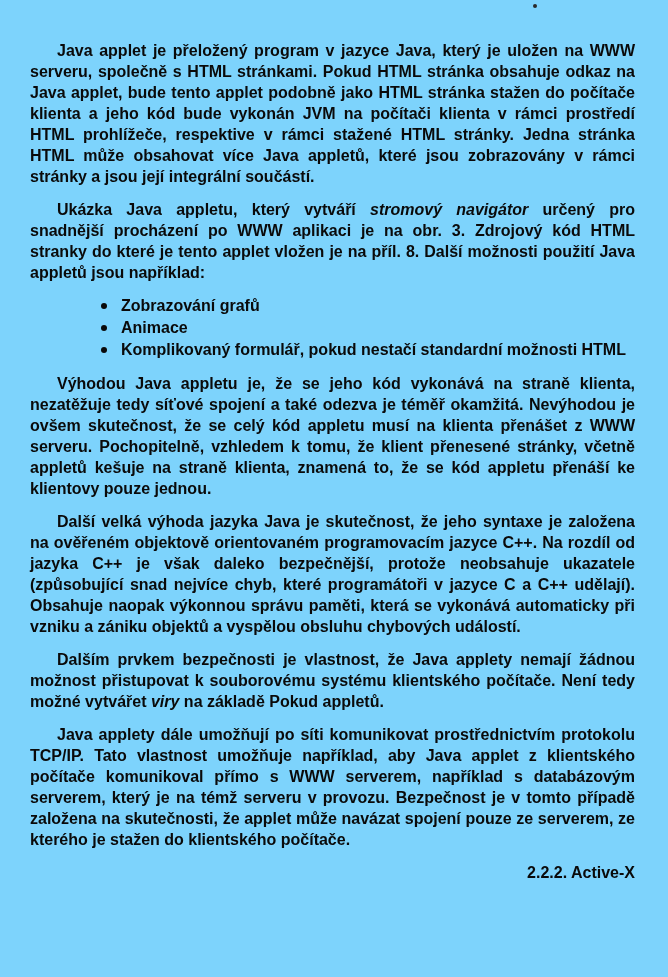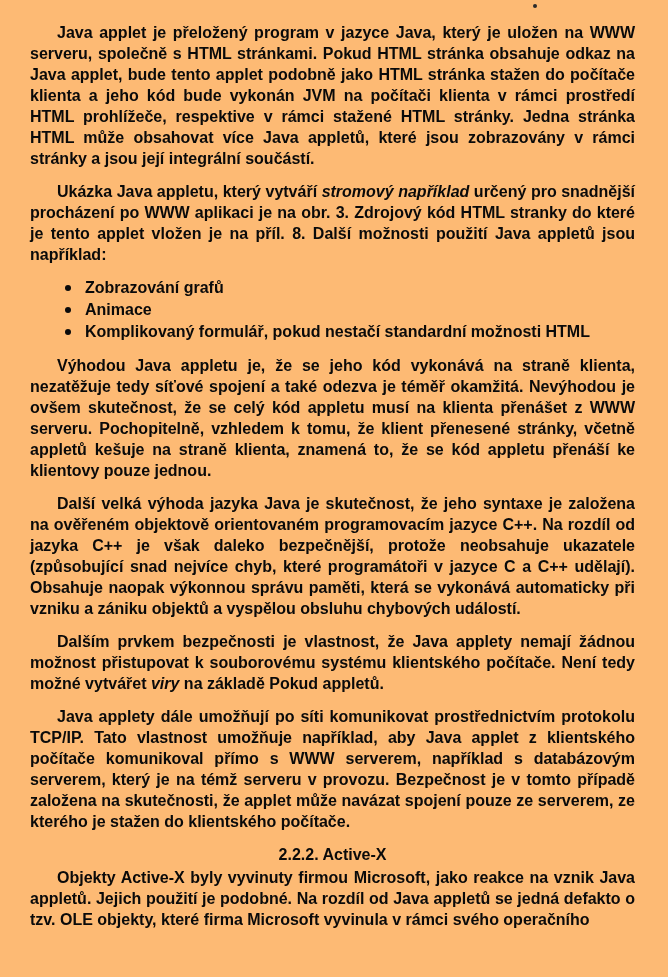--- a/index.html
+++ b/index.html
@@ -2,22 +2,22 @@
 <html><head>
 <meta charset="utf-8">
 <style>
   * { box-sizing: border-box; }
   html, body { margin: 0; padding: 0; background: #fff; }
   body { width: 668px; height: 977px; overflow: hidden; }
   .page {
     position: relative;
     width: 668px;
     height: 977px;
-    padding: 22px 33px 0 30px;
-    background: #fdba74;
+    padding: 40px 33px 0 30px;
+    background: #7dd3fc;
     color: #0a0a0a;
     font-family: "Liberation Sans", "DejaVu Sans", sans-serif;
     font-size: 16px;
     font-weight: 600;
     line-height: 21px;
     text-align: justify;
     overflow: hidden;
   }
   .para {
     margin: 0 0 12px 0;
@@ -25,35 +25,36 @@
   }
   .bullets {
     list-style: none;
     margin: 2px 0 12px 0;
     padding: 0 0 0 55px;
     text-align: left;
   }
   .bullets li {
     position: relative;
     line-height: 22px;
+    margin-left: 36px;
   }
   .dot {
     position: absolute;
     left: -20px;
     top: 8px;
     width: 6px;
     height: 6px;
     border-radius: 50%;
     background: #0a0a0a;
     display: inline-block;
   }
   .heading {
     margin: 0 0 2px 0;
     text-indent: 0;
-    text-align: center;
+    text-align: right;
   }
   .it { font-style: italic; }
   .artifact {
     position: absolute;
     left: 533px;
     top: 4px;
     width: 4px;
     height: 4px;
     border-radius: 50%;
     background: #2a2a2a;
@@ -63,21 +64,21 @@
 <body>
 
 <div class="page">
   <span class="artifact"></span>
 
   <p class="para">
     <span>Java applet je přeložený program v jazyce Java, který je uložen na WWW serveru, společně s HTML stránkami. Pokud HTML stránka obsahuje odkaz na Java applet, bude tento applet podobně jako HTML stránka stažen do počítače klienta a jeho kód bude vykonán JVM na počítači klienta v rámci prostředí HTML prohlížeče, respektive v rámci stažené HTML stránky. Jedna stránka HTML může obsahovat více Java appletů, které jsou zobrazovány v rámci stránky a jsou její integrální součástí.</span>
   </p>
 
   <p class="para">
-    <span>Ukázka Java appletu, který vytváří </span><span class="it">stromový například</span><span> určený pro snadnější procházení po WWW aplikaci je na obr. 3. Zdrojový kód HTML stranky do které je tento applet vložen je na příl. 8. Další možnosti použití Java appletů jsou například:</span>
+    <span>Ukázka Java appletu, který vytváří </span><span class="it">stromový navigátor</span><span> určený pro snadnější procházení po WWW aplikaci je na obr. 3. Zdrojový kód HTML stranky do které je tento applet vložen je na příl. 8. Další možnosti použití Java appletů jsou například:</span>
   </p>
 
   <ul class="bullets">
     <li>
       <span class="dot"></span>
       <span>Zobrazování grafů</span>
     </li>
     <li>
       <span class="dot"></span>
       <span>Animace</span>
@@ -99,16 +100,13 @@
   <p class="para">
     <span>Dalším prvkem bezpečnosti je vlastnost, že Java applety nemají žádnou možnost přistupovat k souborovému systému klientského počítače. Není tedy možné vytvářet </span><span class="it">viry</span><span> na základě Pokud appletů.</span>
   </p>
 
   <p class="para">
     <span>Java applety dále umožňují po síti komunikovat prostřednictvím protokolu TCP/IP. Tato vlastnost umožňuje například, aby Java applet z klientského počítače komunikoval přímo s WWW serverem, například s databázovým serverem, který je na témž serveru v provozu. Bezpečnost je v tomto případě založena na skutečnosti, že applet může navázat spojení pouze ze serverem, ze kterého je stažen do klientského počítače.</span>
   </p>
 
   <p class="heading">2.2.2. Active-X</p>
 
-  <p class="para">
-    <span>Objekty Active-X byly vyvinuty firmou Microsoft, jako reakce na vznik Java appletů. Jejich použití je podobné. Na rozdíl od Java appletů se jedná defakto o tzv. OLE objekty, které firma Microsoft vyvinula v rámci svého operačního</span>
-  </p>
 </div>
 
 </body></html>

